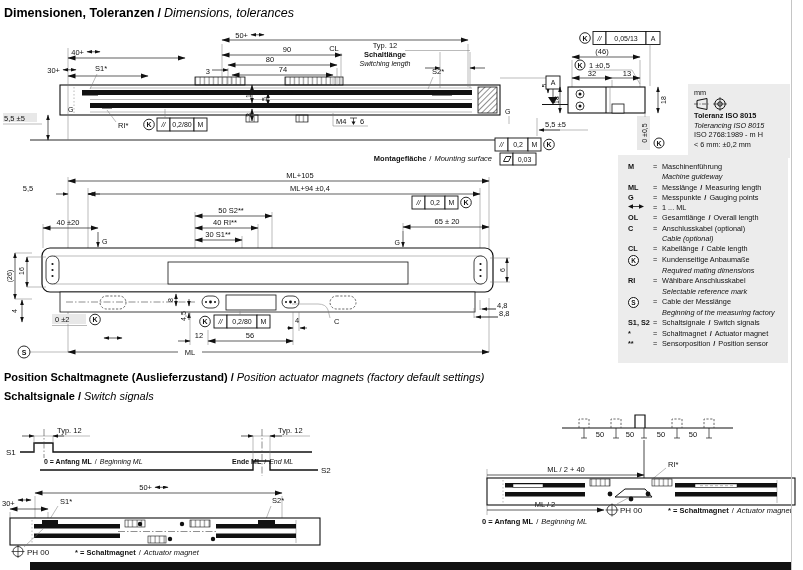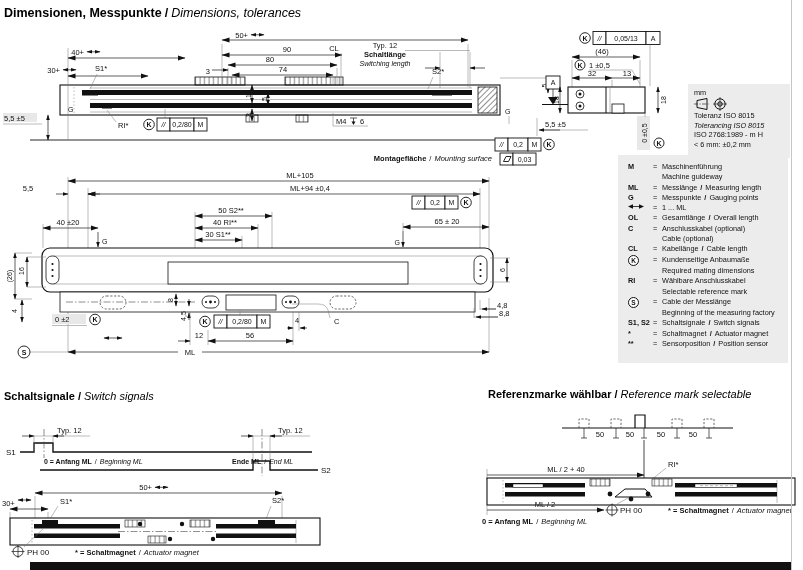--- a/index.html
+++ b/index.html
@@ -25,37 +25,37 @@
   .fcf{fill:#fff;stroke:#111;stroke-width:.9}
   .hl{fill:#e8e8e8;stroke:none}
   .legend{position:absolute;left:618px;top:155px;width:170px;height:208px;background:#ececec;
           padding:7px 6px 6px 10px;box-sizing:border-box;font-size:7.3px;line-height:10.3px;color:#111}
   .lrow{display:flex}
   .lkey{width:25px;font-weight:bold;flex:none}
   .leq{width:9px;flex:none}
   .ltxt{flex:1}
   .lde{font-weight:normal}
   .len{}
-  .lsub{padding-left:34px;}
+  .lsub{padding-left:34px;font-style:italic}
   .circ{display:inline-block;width:9px;height:9px;border:1px solid #111;border-radius:50%;
         font-size:6.5px;line-height:9px;text-align:center;font-weight:bold;background:#fff}
   .mmbox{position:absolute;left:688px;top:84px;width:102px;height:74px;background:#ececec;
          padding:4px 6px;box-sizing:border-box;font-size:7.3px;line-height:9.4px;color:#111}
-  .mmbox .bb{font-weight:normal}
+  .mmbox .bb{font-weight:bold}
   .mmbox .it{font-style:italic}
   .blackbar{position:absolute;left:30px;top:562px;width:761px;height:8px;background:#111}
   .rborder{position:absolute;left:791px;top:0;width:1px;height:570px;background:#c5c5c5}
 </style>
 </head>
 <body>
 
 <div class="page">
 
   <div class="h1" style="left:4px;top:6px">
-    <span>Dimensionen, Messpunkte</span><span class="sp">/</span><i>Dimensions, tolerances</i>
+    <span>Dimensionen, Toleranzen</span><span class="sp">/</span><i>Dimensions, tolerances</i>
   </div>
 
   <svg class="art" width="803" height="570" viewBox="0 0 803 570">
     <defs>
       <marker id="ah" markerUnits="userSpaceOnUse" markerWidth="9" markerHeight="7" refX="7.5" refY="2.6" orient="auto-start-reverse">
           <path d="M0,0L8,2.6L0,5.2Z" fill="#111"></path>
         </marker>
       <marker id="ah2" markerUnits="userSpaceOnUse" markerWidth="7" markerHeight="5" refX="5" refY="1.8" orient="auto-start-reverse">
           <path d="M0,0L5.5,1.8L0,3.6Z" fill="#111"></path>
         </marker>
@@ -647,22 +647,22 @@
         <span class="leq">=</span>
         <span class="ltxt"><span class="lde">Schaltmagnet</span><span class="sp">/</span><span class="len">Actuator magnet</span></span>
       </div>
     <div class="lrow">
         <span class="lkey">**</span>
         <span class="leq">=</span>
         <span class="ltxt"><span class="lde">Sensorposition</span><span class="sp">/</span><span class="len">Position sensor</span></span>
       </div>
   </div>
 
+  <div class="h2" style="left:4px;top:371px">
+    <span>Position Schaltmagnete (Auslieferzustand)</span><span class="sp">/</span><i>Position actuator magnets (factory default settings)</i>
+  </div>
   <div class="h2" style="left:4px;top:390px">
     <span>Schaltsignale</span><span class="sp">/</span><i>Switch signals</i>
   </div>
-  <div class="h2" style="left:488px;top:388px">
-    <span>Referenzmarke wählbar</span><span class="sp">/</span><i>Reference mark selectable</i>
-  </div>
 
   <div class="blackbar"></div>
   <div class="rborder"></div>
 </div>
 
 </body></html>

